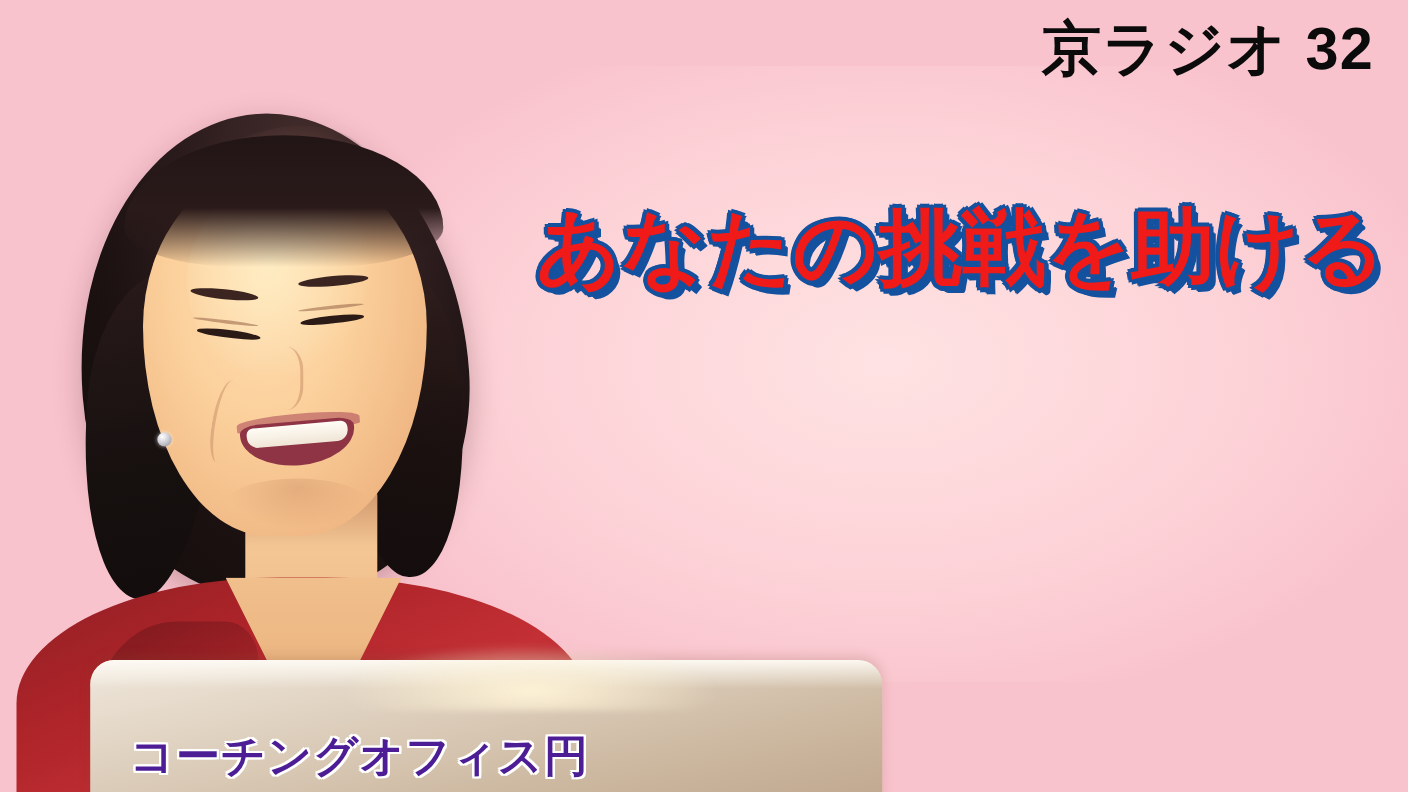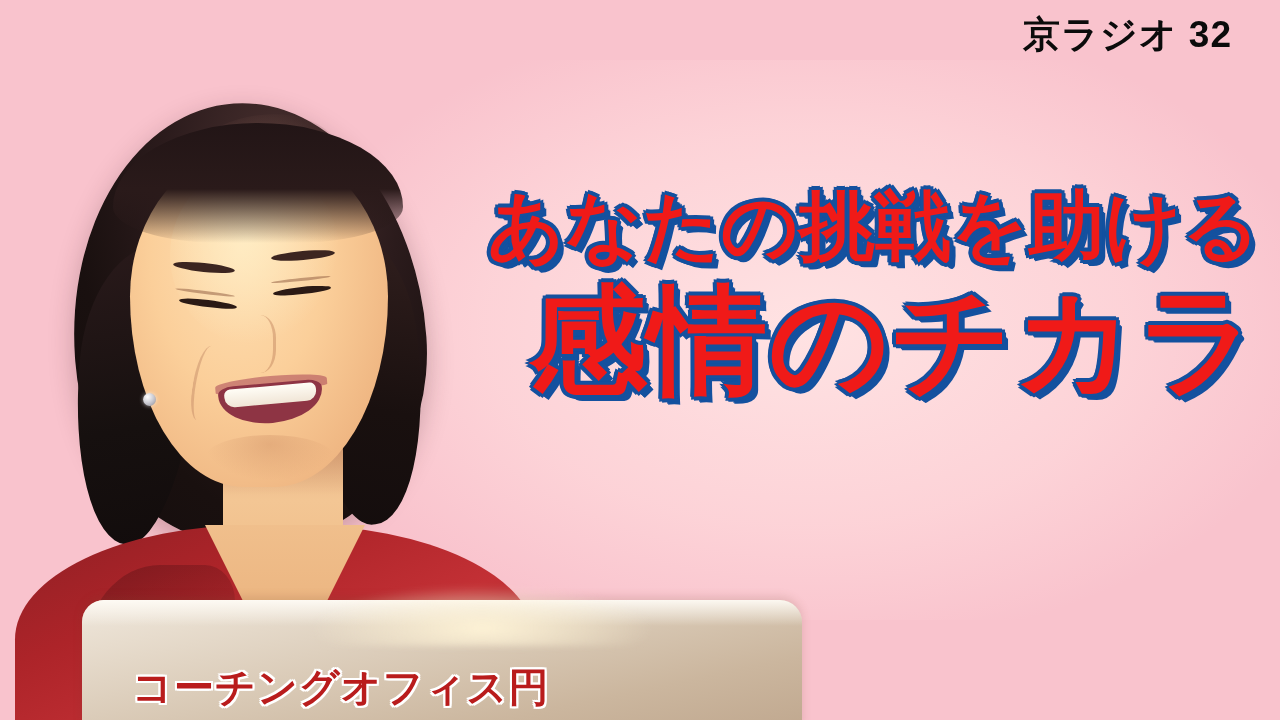--- a/index.html
+++ b/index.html
@@ -259,23 +259,23 @@
     position: absolute;
     left: 230px; top: -16px;
     width: 340px; height: 60px;
     background: radial-gradient(ellipse at 50% 70%, rgba(255,244,215,0.95) 0%, rgba(255,240,205,0.0) 72%);
     filter: blur(3px);
   }
 
   
   .title-top {
     position: absolute;
-    right: 48px;
+    right: 31px;
     top: 12px;
-    font-size: 37px;
+    font-size: 54px;
     font-weight: 700;
     color: #0b0b0b;
     letter-spacing: 1px;
     line-height: 1.25;
     white-space: nowrap;
   }
 
   .headline-wrap {
     position: absolute;
     left: 470px;
@@ -300,25 +300,25 @@
   }
   .headline.line1 { font-size: 76px; }
   .headline.line2 {
     font-size: 118px;
     margin-top: 14px;
     letter-spacing: 2px;
   }
 
   .channel-name {
     position: absolute;
-    left: 132px;
+    left: 118px;
     top: 660px;
     font-size: 40px;
     font-weight: 700;
-    color: #b91c1c;
+    color: #4c1d95;
     letter-spacing: 1px;
     white-space: nowrap;
     text-shadow:
       -2px -2px 0 #ffffff, -2px 0 0 #ffffff, -2px 2px 0 #ffffff,
        0 -2px 0 #ffffff,                      0 2px 0 #ffffff,
        2px -2px 0 #ffffff,  2px 0 0 #ffffff,  2px 2px 0 #ffffff;
   }
 </style>
 </head>
 <body>
@@ -363,18 +363,17 @@
 
   <div class="laptop">
     <div class="laptop-top-sheen"></div>
   </div>
   <div class="laptop-glow" style="position:absolute;left:312px;top:586px;"></div>
 
   <div class="title-top">京ラジオ 32</div>
 
   <div class="headline-wrap">
     <div class="headline line1">あなたの挑戦を助ける</div>
-    <div class="headline line2">感情のチカラ</div>
   </div>
 
   <div class="channel-name">コーチングオフィス円</div>
 
 </div>
 
 </body></html>

